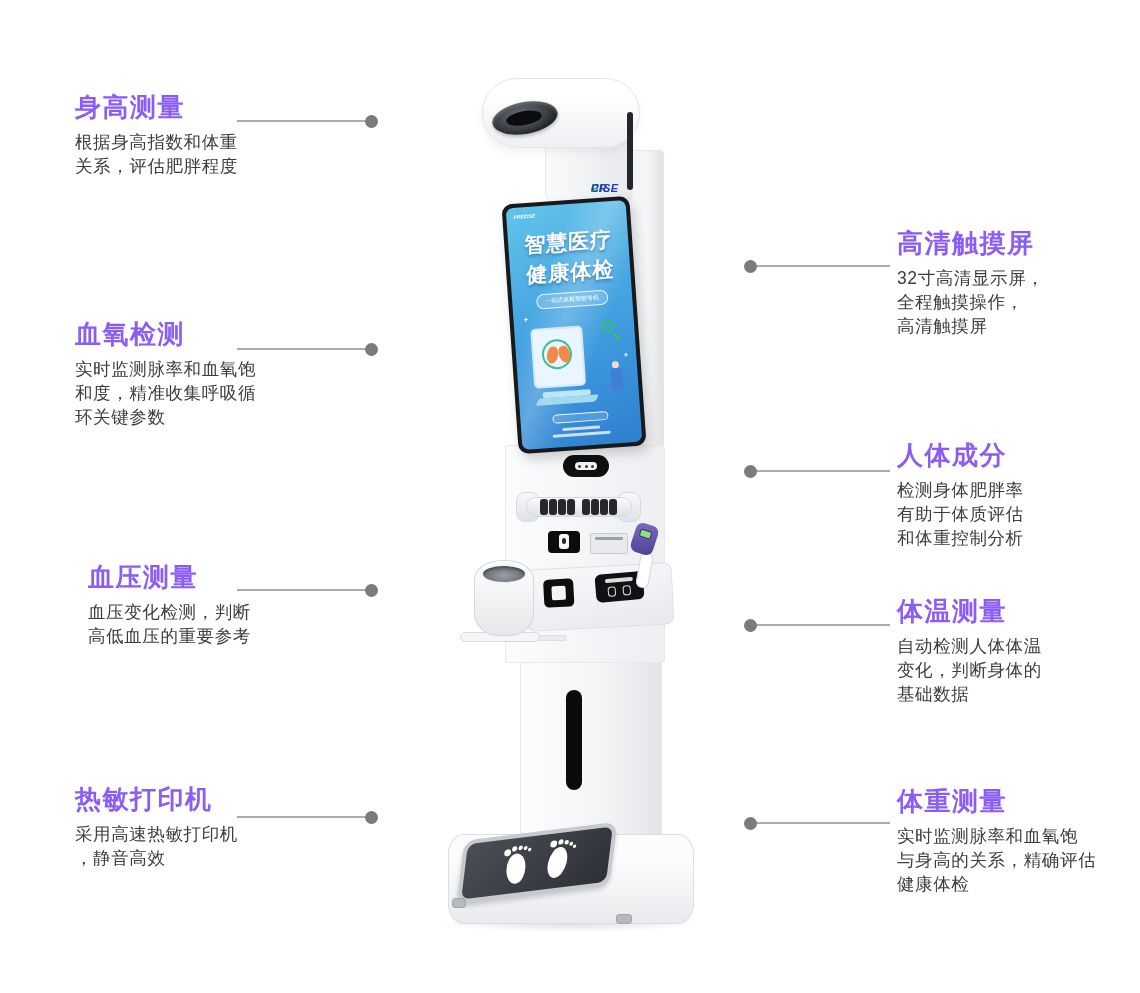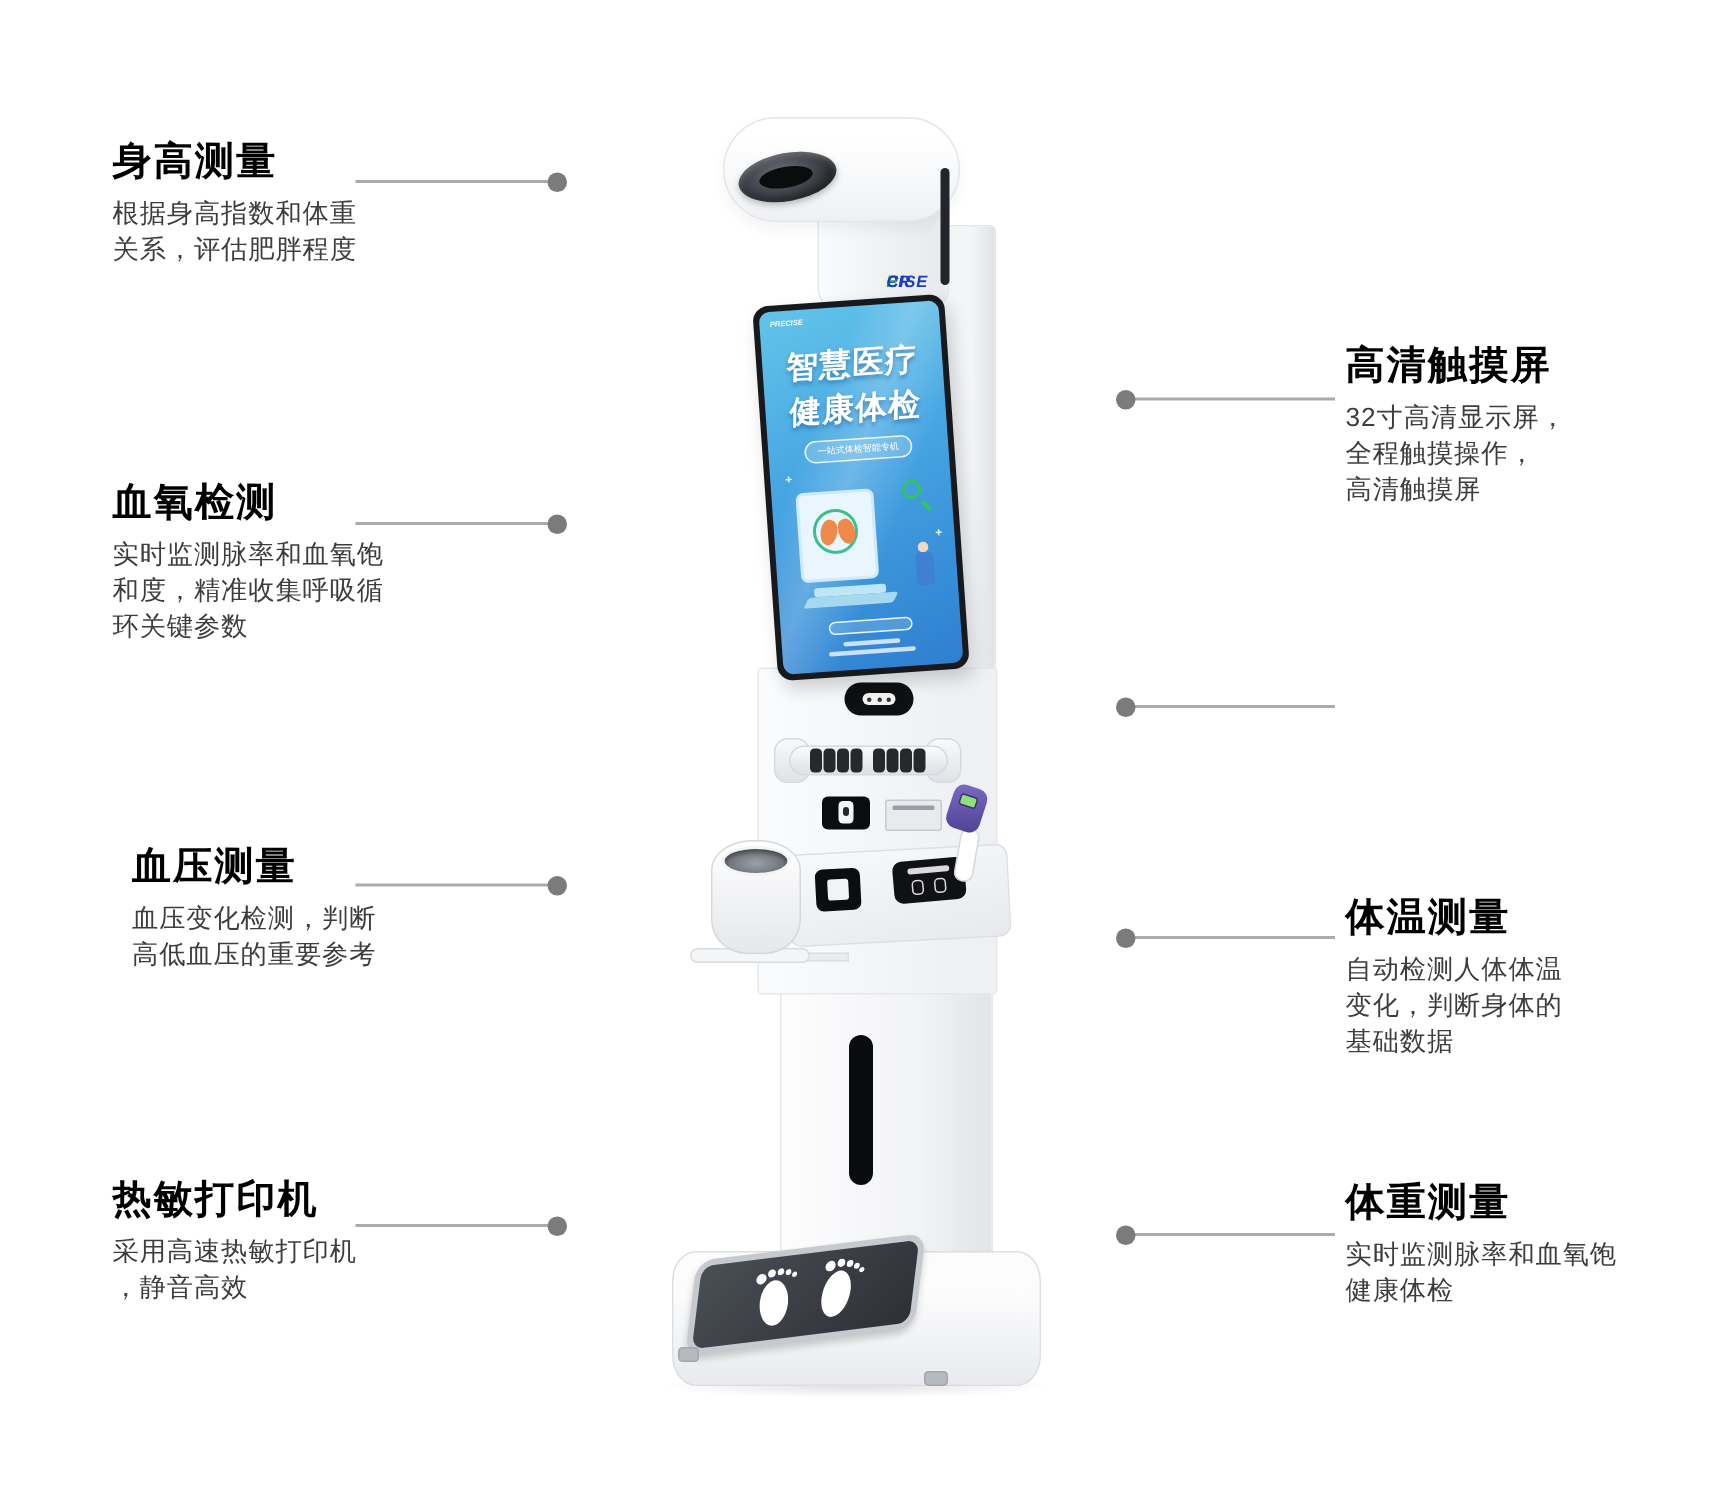--- a/index.html
+++ b/index.html
@@ -2,21 +2,21 @@
 <html><head>
 <meta charset="utf-8">
 <style>
   html,body{margin:0;padding:0;background:#ffffff;}
   .canvas{
     position:relative;width:1140px;height:993px;background:#ffffff;overflow:hidden;
     font-family:"Liberation Sans","DejaVu Sans",sans-serif;
   }
   
   .callout{position:absolute;}
-  .callout .title{font-size:26px;font-weight:600;color:#000000;letter-spacing:1.5px;line-height:30px;}
+  .callout .title{font-size:26px;font-weight:600;color:#8b5cf6;letter-spacing:1.5px;line-height:30px;}
   .callout .bline{font-size:17.5px;color:#3d3d3d;letter-spacing:.6px;line-height:24px;}
   .callout .body{margin-top:8px;}
   .connector{position:absolute;height:2px;background:#ababab;}
   .connector .dot{position:absolute;width:13px;height:13px;border-radius:50%;background:#7b7b7b;top:-5.5px;}
   .connector.to-right .dot{right:-6px;}
   .connector.to-left .dot{left:-6px;}
   
   .machine{position:absolute;left:430px;top:60px;width:300px;height:900px;}
   .machine *{position:absolute;box-sizing:border-box;}
   .head-top{left:52px;top:18px;width:158px;height:70px;background:linear-gradient(180deg,#ffffff 20%,#eef0f3);
@@ -167,40 +167,49 @@
     <div class="body">
       <div class="bline">32寸高清显示屏，</div>
       <div class="bline">全程触摸操作，</div>
       <div class="bline">高清触摸屏</div>
     </div>
   </div>
   <div class="connector to-left" style="left:750px;top:265px;width:140px;">
       <span class="dot"></span>
     </div>
 
+  <div class="callout" style="left:897px;top:440px;">
+    <div class="title">人体成分</div>
+    <div class="body">
+      <div class="bline">检测身体肥胖率</div>
+      <div class="bline">有助于体质评估</div>
+      <div class="bline">和体重控制分析</div>
+    </div>
+  </div>
   <div class="connector to-left" style="left:750px;top:470px;width:140px;">
       <span class="dot"></span>
     </div>
 
   <div class="callout" style="left:897px;top:596px;">
     <div class="title">体温测量</div>
     <div class="body">
       <div class="bline">自动检测人体体温</div>
       <div class="bline">变化，判断身体的</div>
       <div class="bline">基础数据</div>
     </div>
   </div>
   <div class="connector to-left" style="left:750px;top:624px;width:140px;">
       <span class="dot"></span>
     </div>
 
   <div class="callout" style="left:897px;top:786px;">
     <div class="title">体重测量</div>
     <div class="body">
       <div class="bline">实时监测脉率和血氧饱</div>
+      <div class="bline">与身高的关系，精确评估</div>
       <div class="bline">健康体检</div>
     </div>
   </div>
   <div class="connector to-left" style="left:750px;top:822px;width:140px;">
       <span class="dot"></span>
     </div>
 
   <div class="machine">
     <div class="base-shadow"></div>
     <div class="screen-column"></div>

